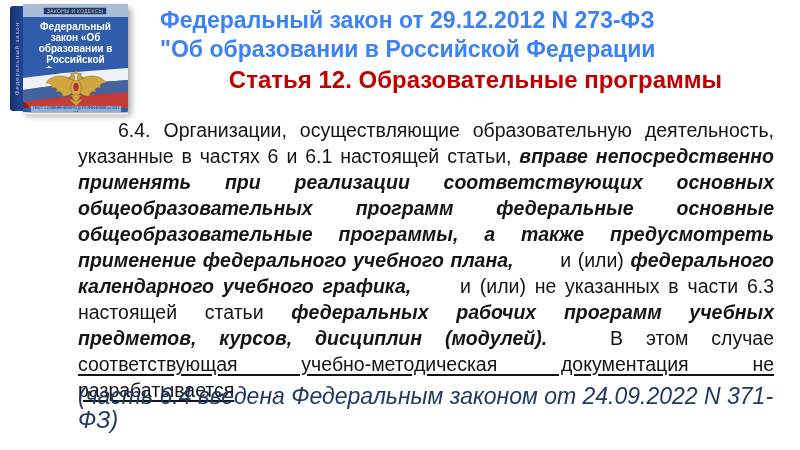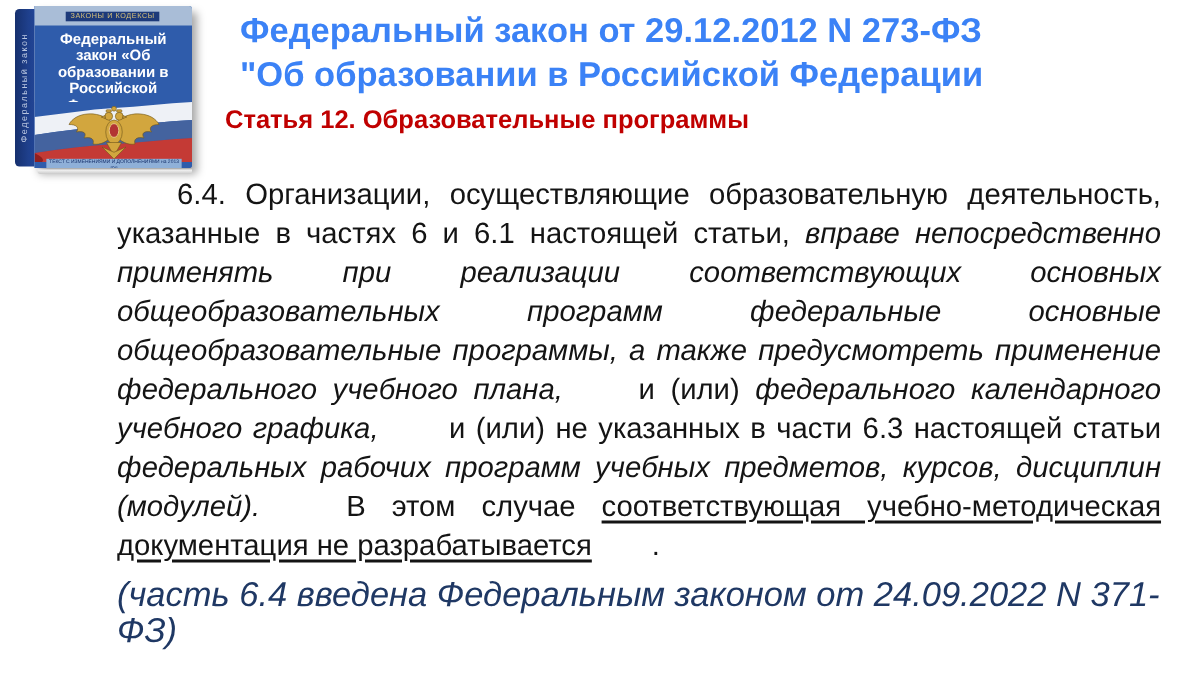--- a/index.html
+++ b/index.html
@@ -121,40 +121,40 @@
     color: #3b82f6;
     font-weight: bold;
     font-size: 23px;
     line-height: 29px;
   }
   .subtitle {
     position: absolute;
     left: 150px;
     top: 67px;
     width: 572px;
-    text-align: left;
+    text-align: right;
     color: #c00000;
     font-weight: bold;
-    font-size: 17px;
+    font-size: 24px;
     line-height: 26px;
   }
 
   
   .article {
     position: absolute;
     left: 78px;
     top: 117px;
     width: 696px;
     font-size: 19.5px;
     line-height: 26px;
     color: #141414;
     text-align: justify;
   }
   .seg-regular { font-style: normal; margin-left: 40px; }
-  .seg-italic { font-style: italic; }
+  .seg-italic { font-style: italic; font-weight: bold; }
   .seg-underline {
     text-decoration: underline;
     text-decoration-thickness: 1.5px;
     text-underline-offset: 3px;
   }
 
   
   .footnote {
     position: absolute;
     left: 78px;

